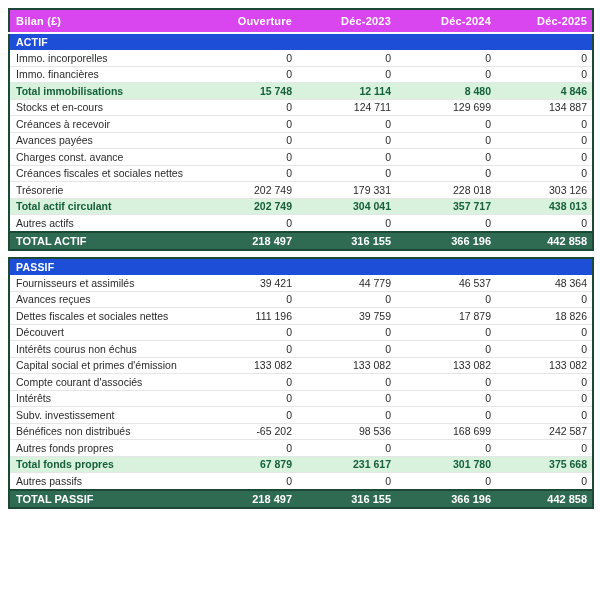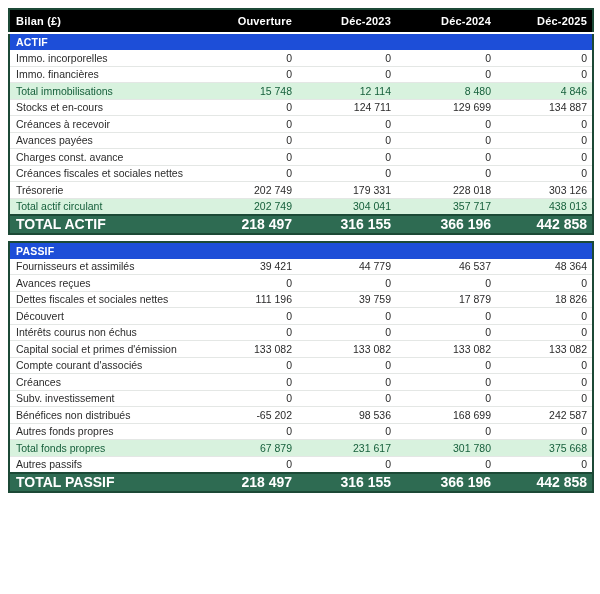--- a/index.html
+++ b/index.html
@@ -12,21 +12,21 @@
   table.block {
     border-collapse:collapse;
     table-layout:fixed;
     width:584px;
     border:2px solid #1C4936;
   }
   .gap { height:6px; }
 
   
   tr.head th {
-    background:#000000; color:#ffffff;
+    background:#d946ef; color:#ffffff;
     font-size:11px; font-weight:bold;
     height:22px; padding:0; vertical-align:middle;
     letter-spacing:0.2px;
   }
   tr.head th.label { text-align:left; padding-left:6px; }
   tr.head th.num   { text-align:right; padding-right:5px; }
 
   
   tr.section-bar td {
     background:#1d4ed8; color:#ffffff;
@@ -37,24 +37,24 @@
   table.block tr.section-bar.after-head td { border-top:2px solid #ffffff; }
 
   
   td { padding:0; vertical-align:middle; }
   tr.normal td, tr.subtotal td {
     height:15.5px;
     font-size:10.5px;
     border-bottom:1px solid #E4E7E5;
   }
   tr.normal td { background:#ffffff; color:#2B2B2B; font-weight:normal; }
-  tr.subtotal td { background:#D8F2DE; color:#17603C; font-weight:normal; }
+  tr.subtotal td { background:#D8F2DE; color:#17603C; font-weight:bold; }
   tr.grand-total td {
     background:#2E6B52; color:#ffffff; font-weight:bold;
-    height:16.5px; font-size:14px;
+    height:16.5px; font-size:11px;
     border-top:2px solid #1C4936;
   }
   td.label { text-align:left; padding-left:6px; }
   td.num   { text-align:right; padding-right:5px; }
 </style>
 </head>
 <body>
 
 <div class="page">
 
@@ -142,20 +142,27 @@
           <td class="num">228 018</td>
           <td class="num">303 126</td>
         </tr>
         <tr class="subtotal">
           <td class="label">Total actif circulant</td>
           <td class="num">202 749</td>
           <td class="num">304 041</td>
           <td class="num">357 717</td>
           <td class="num">438 013</td>
         </tr>
+        <tr class="normal">
+          <td class="label">Autres actifs</td>
+          <td class="num">0</td>
+          <td class="num">0</td>
+          <td class="num">0</td>
+          <td class="num">0</td>
+        </tr>
         <tr class="grand-total">
           <td class="label">TOTAL ACTIF</td>
           <td class="num">218 497</td>
           <td class="num">316 155</td>
           <td class="num">366 196</td>
           <td class="num">442 858</td>
         </tr>
       </tbody>
   </table>
 
@@ -216,21 +223,21 @@
           <td class="num">133 082</td>
         </tr>
         <tr class="normal">
           <td class="label">Compte courant d'associés</td>
           <td class="num">0</td>
           <td class="num">0</td>
           <td class="num">0</td>
           <td class="num">0</td>
         </tr>
         <tr class="normal">
-          <td class="label">Créances</td>
+          <td class="label">Intérêts</td>
           <td class="num">0</td>
           <td class="num">0</td>
           <td class="num">0</td>
           <td class="num">0</td>
         </tr>
         <tr class="normal">
           <td class="label">Subv. investissement</td>
           <td class="num">0</td>
           <td class="num">0</td>
           <td class="num">0</td>

